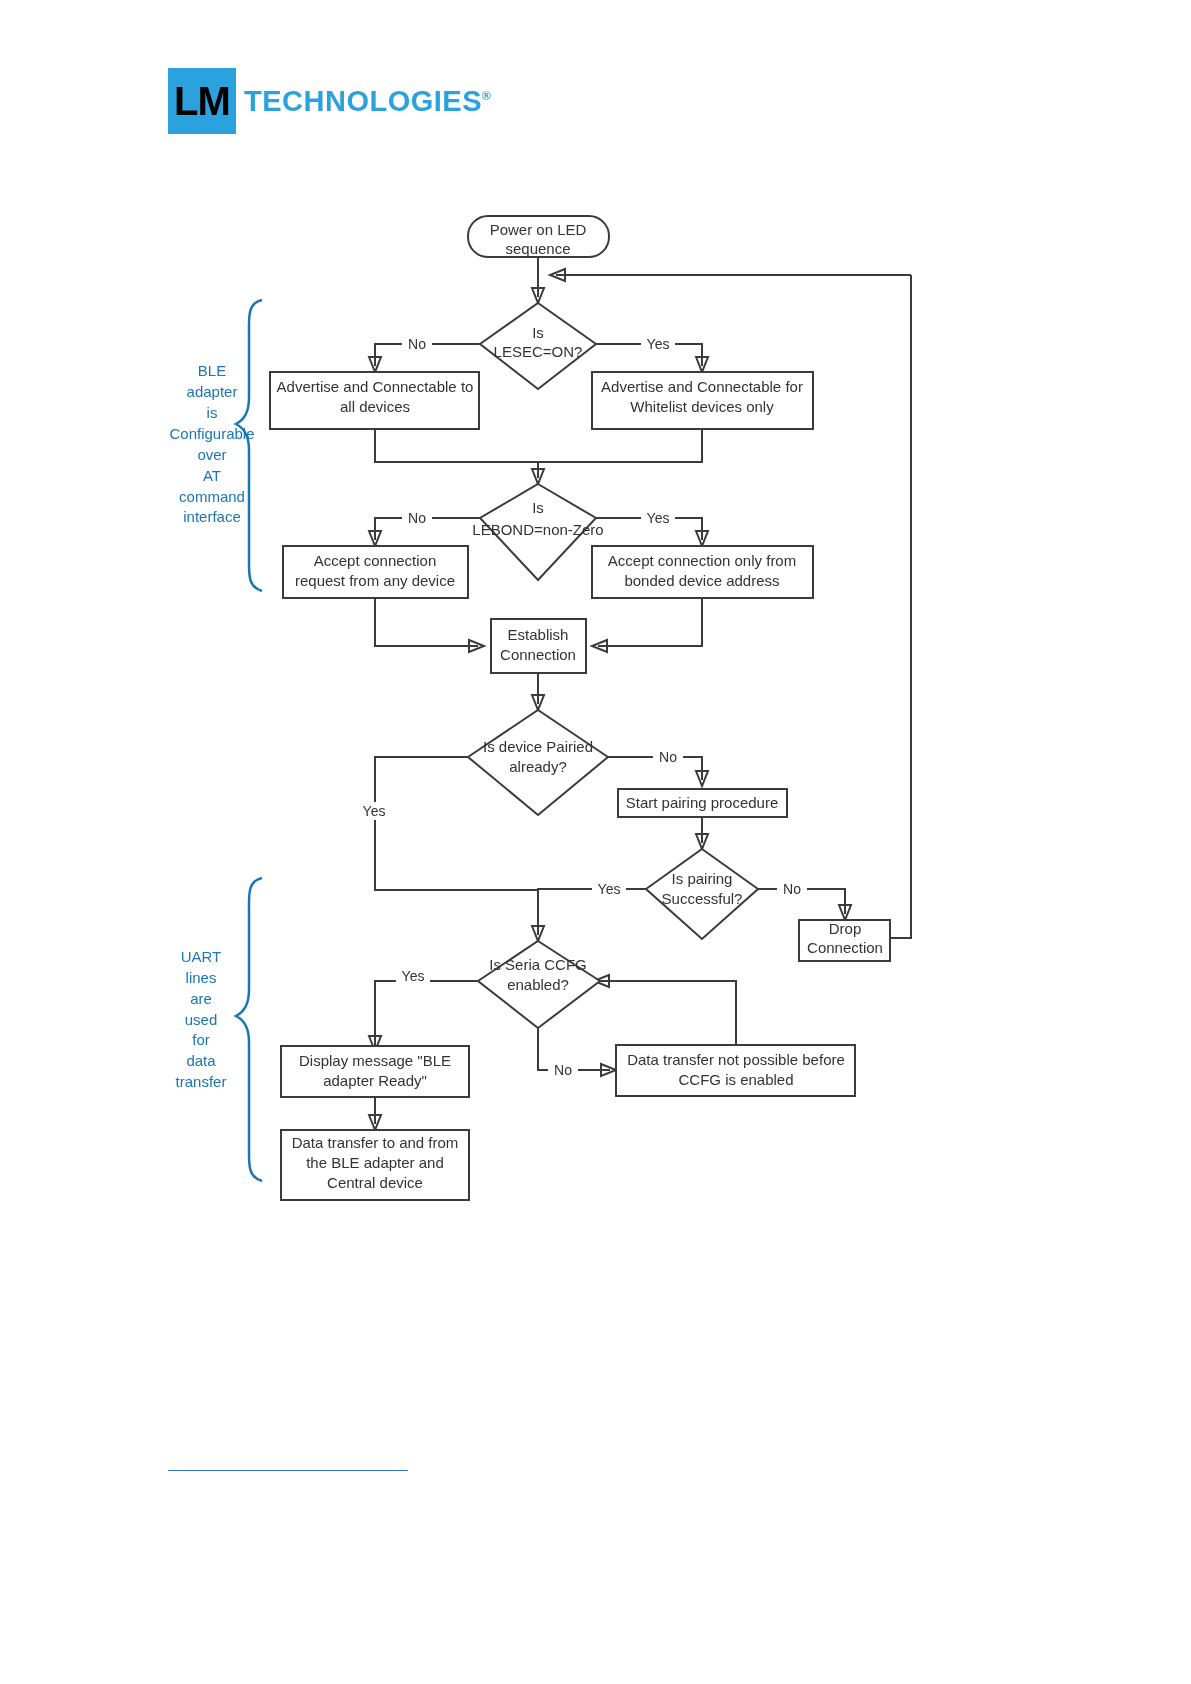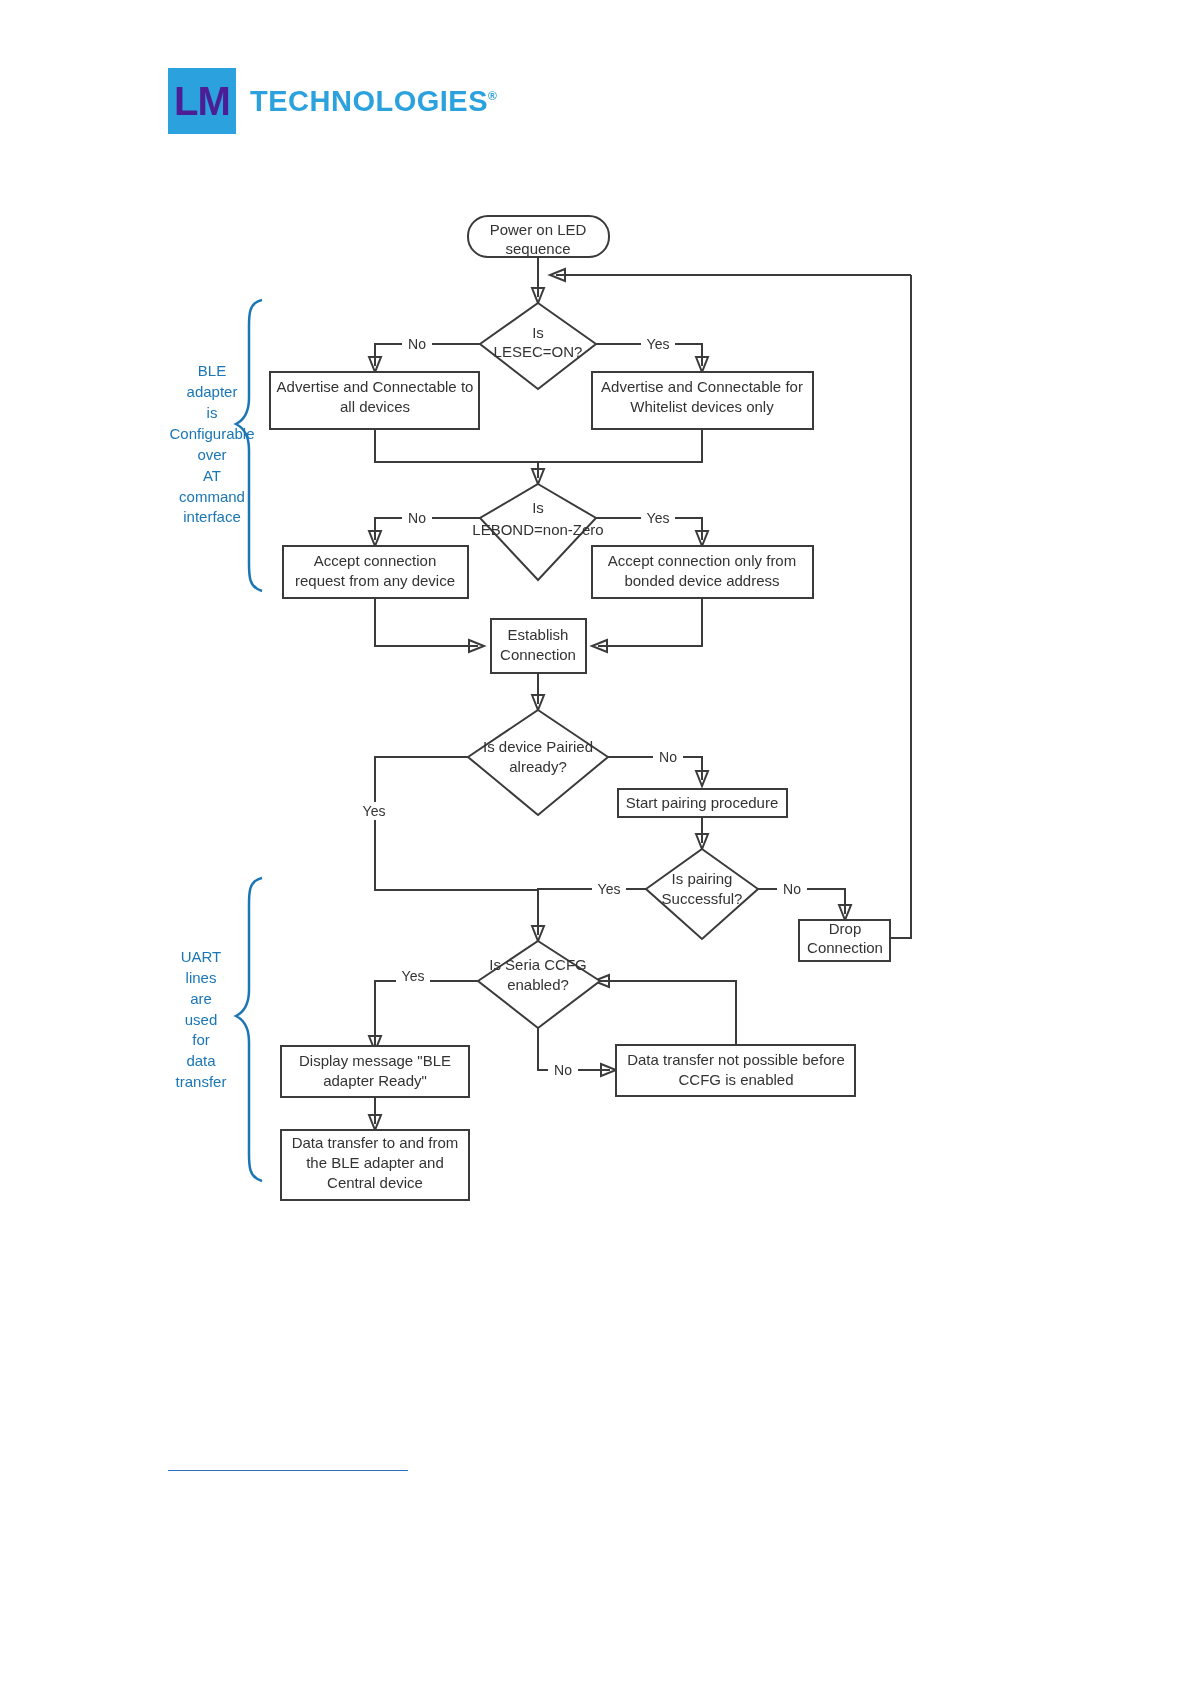--- a/index.html
+++ b/index.html
@@ -11,25 +11,25 @@
   #stage{position:absolute;left:0;top:0;width:1191px;height:1684px;}
 
   
   #logo{position:absolute;left:168px;top:68px;display:flex;align-items:center;}
   #logo .mark{
     width:68px;height:66px;background:#2ba2de;position:relative;
     display:flex;align-items:center;justify-content:center;
   }
   #logo .mark .lm{
     font-family:"Liberation Sans", sans-serif;
-    font-weight:bold;font-size:40px;color:#4c1d95;letter-spacing:-1px;
+    font-weight:bold;font-size:40px;color:#000000;letter-spacing:-1px;
     line-height:1;
   }
   #logo .wordmark{
-    margin-left:14px;font-weight:bold;font-size:29px;color:#2ba2de;
+    margin-left:8px;font-weight:bold;font-size:29px;color:#2ba2de;
     letter-spacing:.5px;position:relative;
   }
   #logo .reg{font-size:12px;vertical-align:super;}
 
   
   #chart{position:absolute;left:0;top:0;width:1191px;height:1684px;}
 
   .node-text{
     font-family:"Liberation Sans", sans-serif;
     font-size:15px;fill:#333333;text-anchor:middle;

